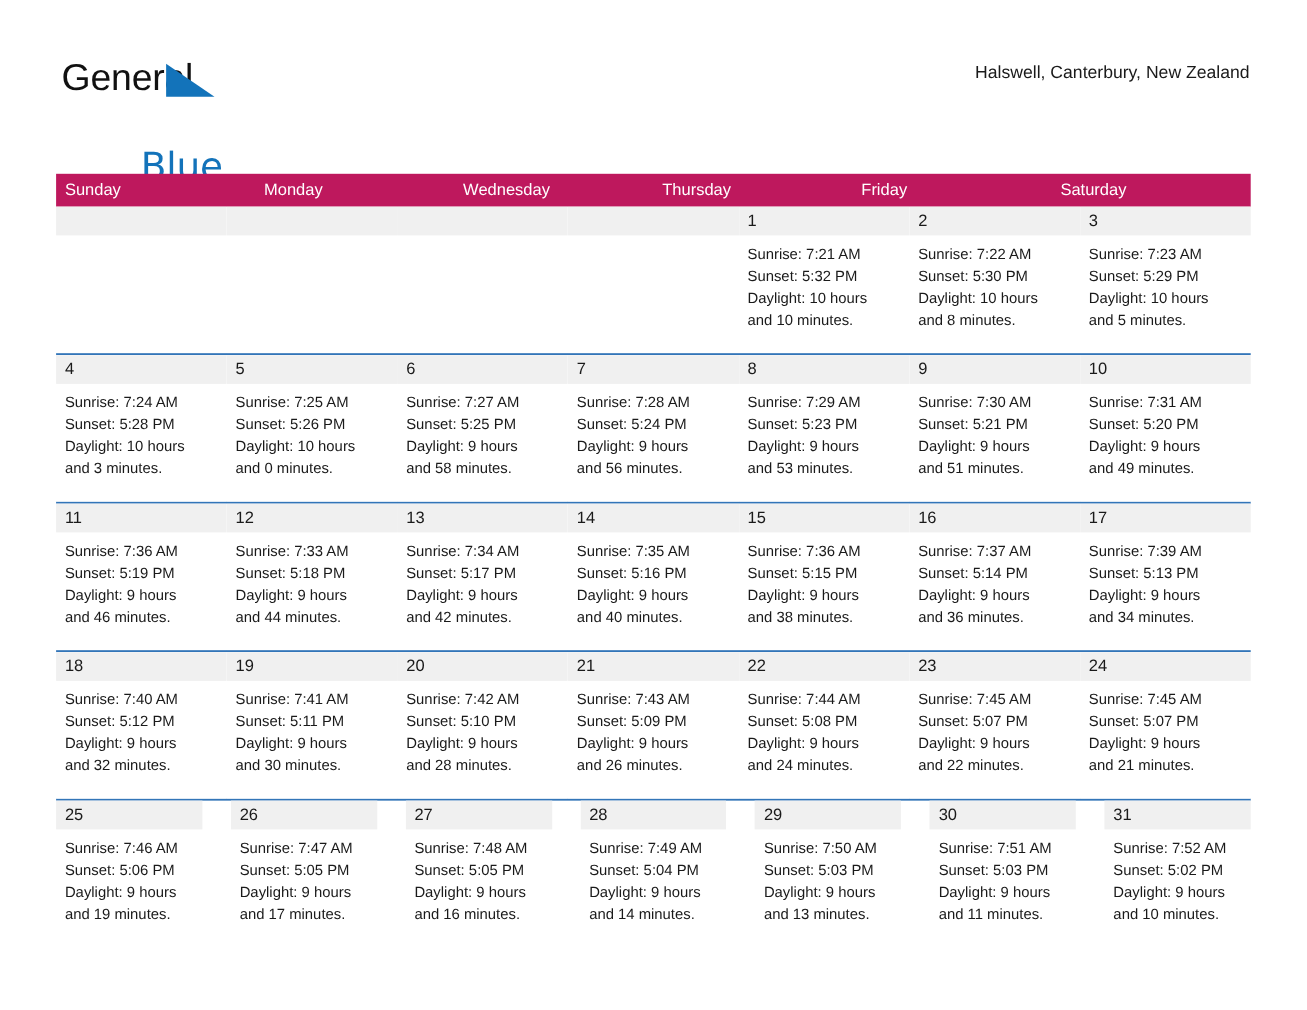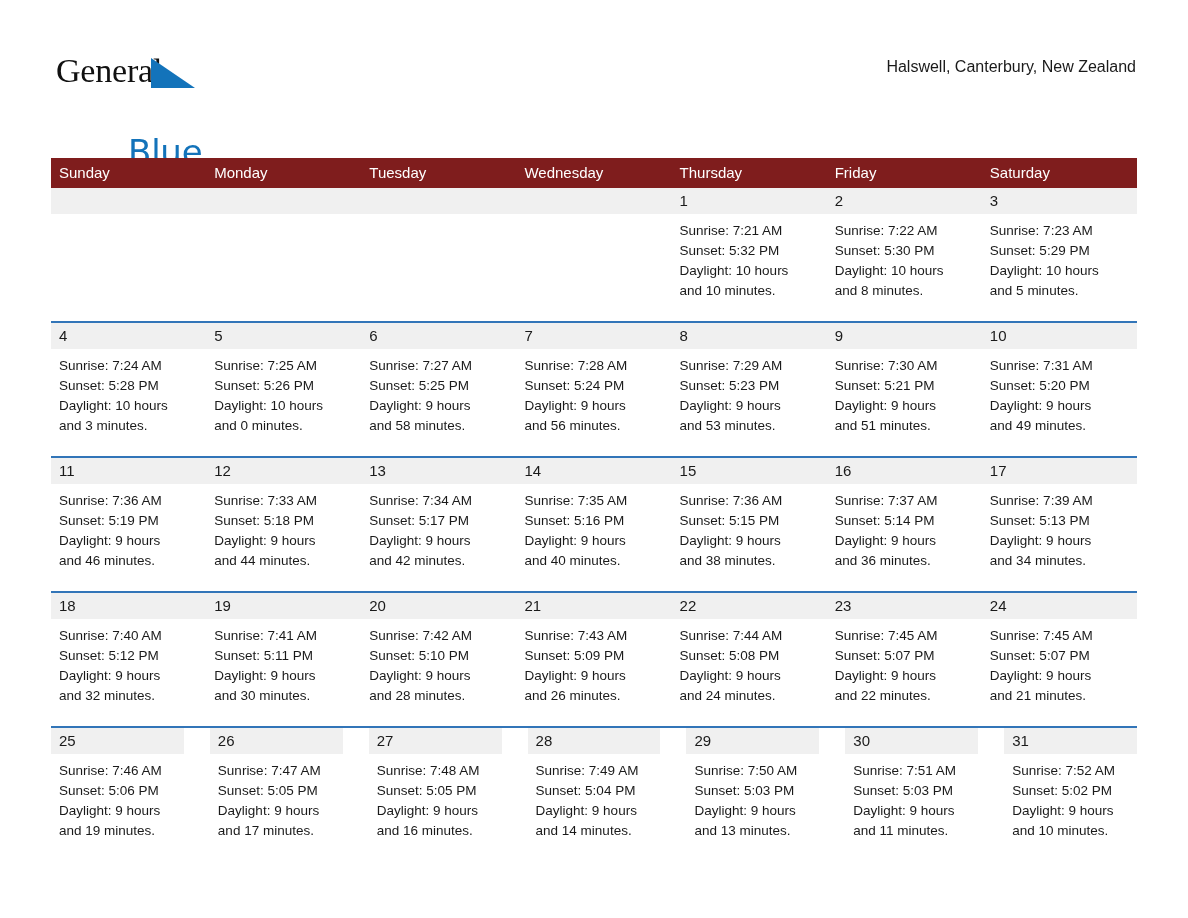--- a/index.html
+++ b/index.html
@@ -39,21 +39,21 @@
   }
   .logo-general {
     position: absolute;
     left: 0;
     top: 0;
     font-size: 34px;
     line-height: 38px;
     letter-spacing: -0.2px;
     color: #111111;
     font-weight: 400;
-    font-family: Liberation Serif, serif;
+    font-family: Liberation Sans, sans-serif;
     text-align: center;
   }
   .logo-tri {
     position: absolute;
     left: 95px;
     top: 6px;
     width: 0;
     height: 0;
     border-left: 44px solid #1373BA;
     border-top: 30px solid transparent;
@@ -96,21 +96,21 @@
   
   .calendar {
     position: absolute;
     left: 51px;
     top: 158px;
     width: 1086px;
   }
 
   .weekday-row {
     display: flex;
-    background: #7f1d1d;
+    background: #be185d;
     height: 30px;
   }
   .weekday-cell {
     flex: 1 1 0;
     box-sizing: border-box;
     padding-left: 8px;
     color: #ffffff;
     font-size: 15px;
     line-height: 30px;
     white-space: nowrap;
@@ -174,21 +174,20 @@
       <div class="location-title">Halswell, Canterbury, New Zealand</div>
     </div>
 
   </div>
 
   <div class="calendar">
 
     <div class="weekday-row">
       <div class="weekday-cell">Sunday</div>
       <div class="weekday-cell">Monday</div>
-      <div class="weekday-cell">Tuesday</div>
       <div class="weekday-cell">Wednesday</div>
       <div class="weekday-cell">Thursday</div>
       <div class="weekday-cell">Friday</div>
       <div class="weekday-cell">Saturday</div>
     </div>
 
     <div class="week-row">
       <div class="day-cell empty">
         <div class="day-num-band"><span class="day-num"></span></div>
         <div class="day-body">

